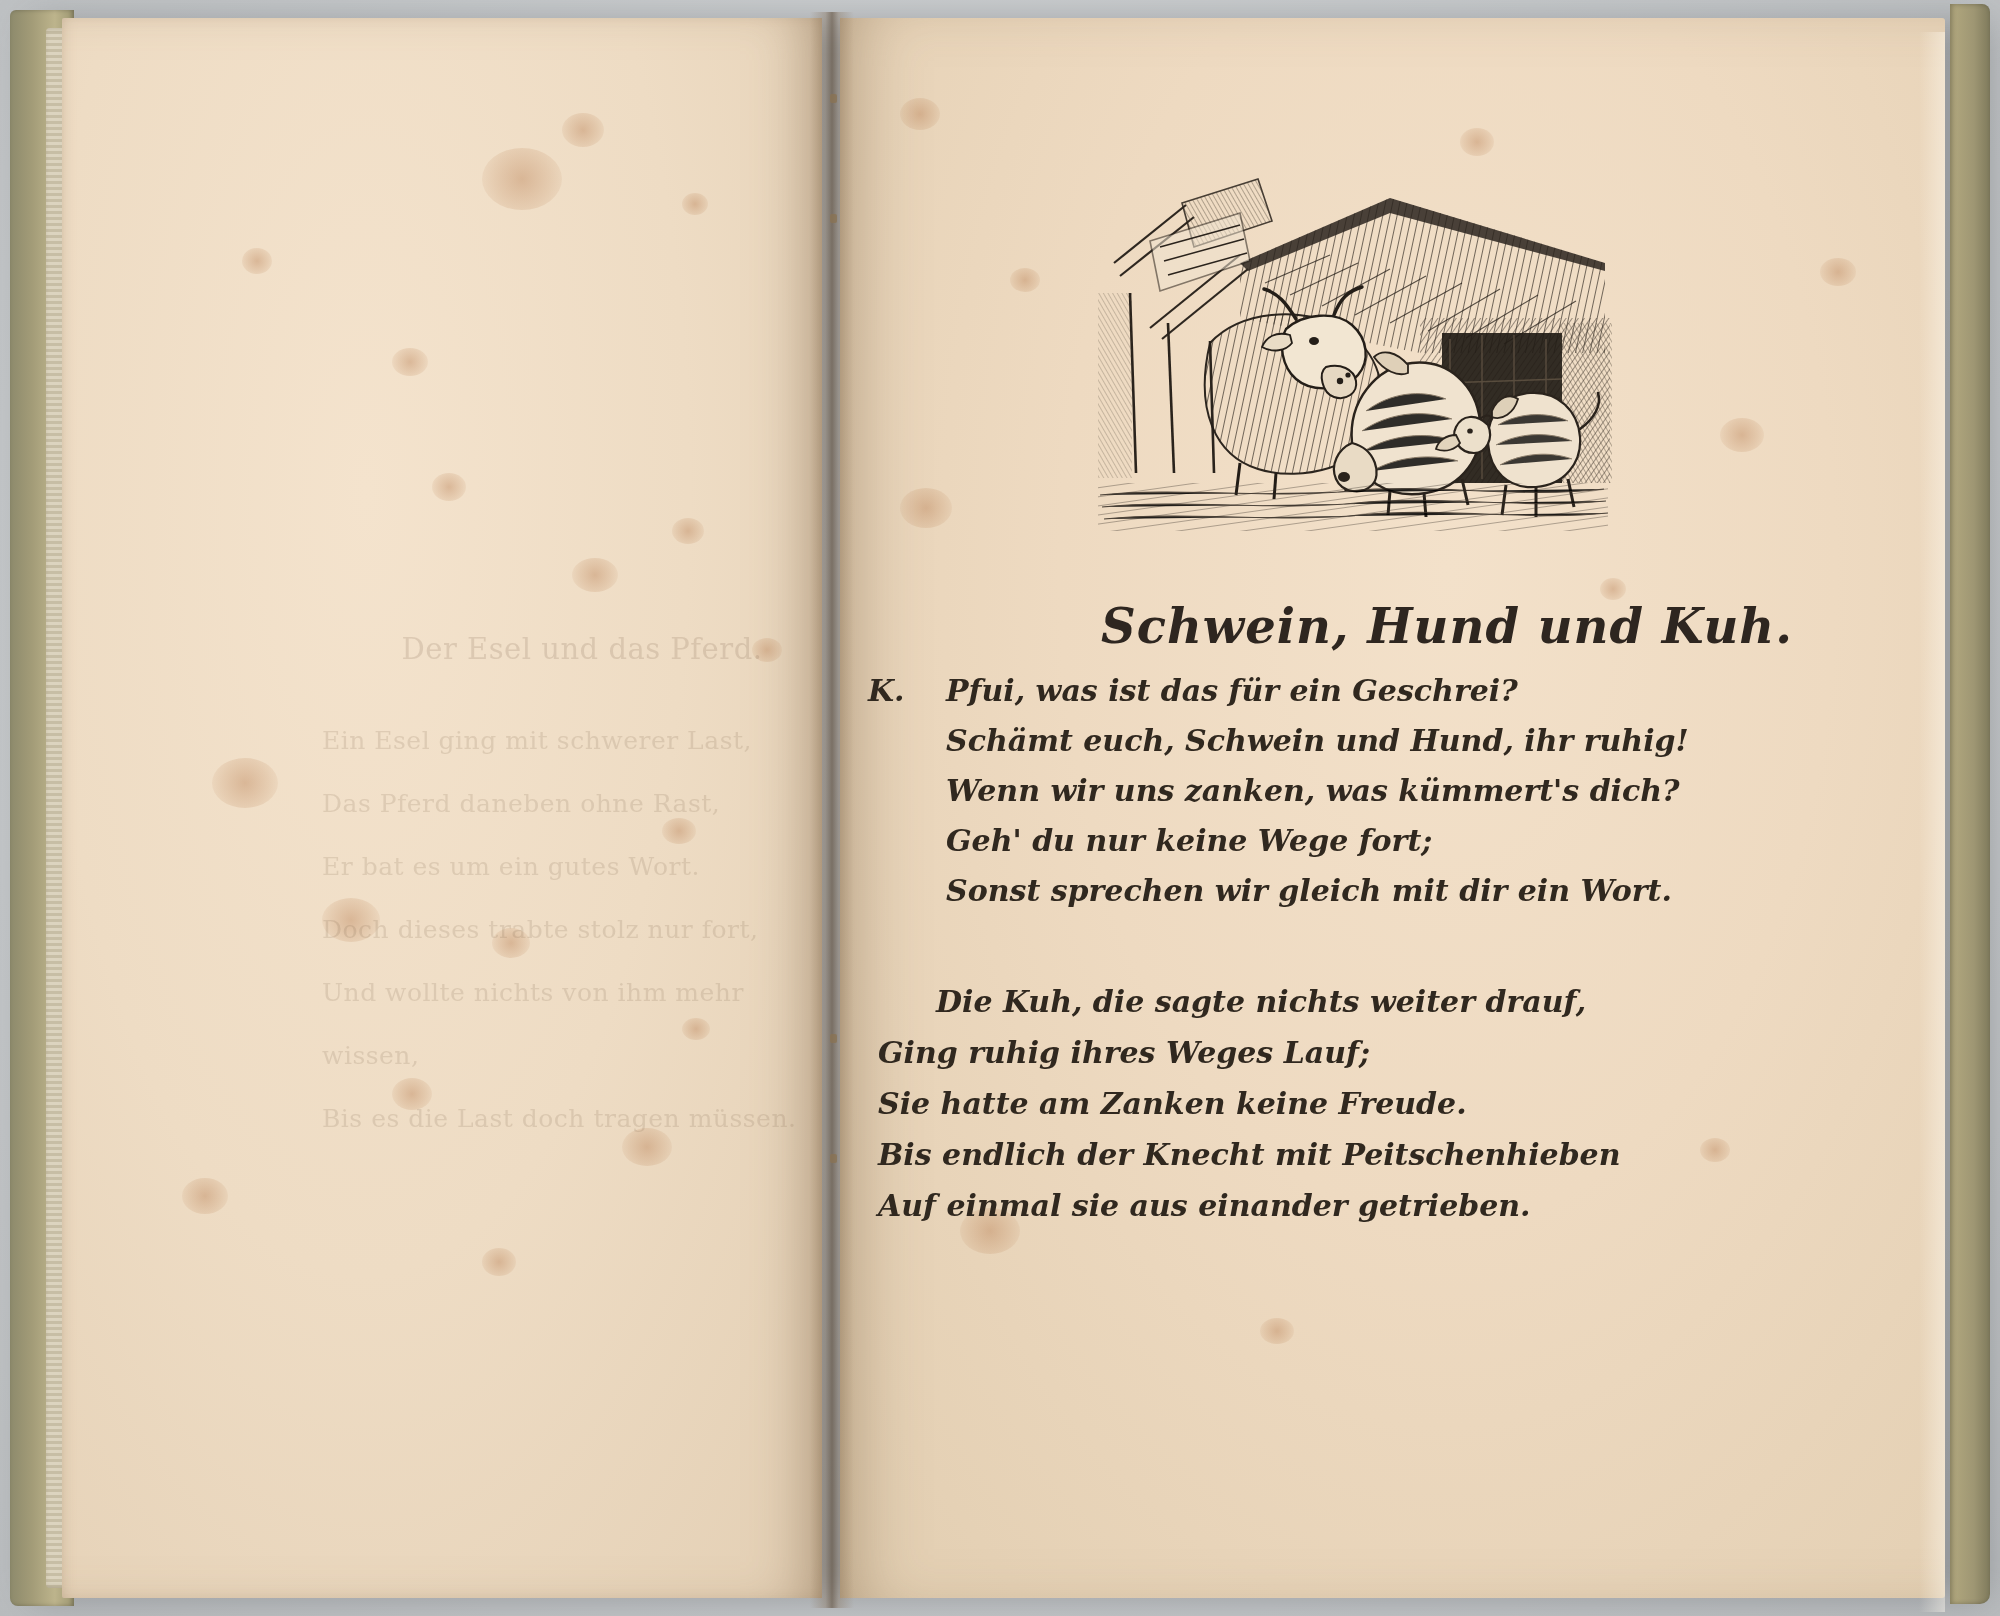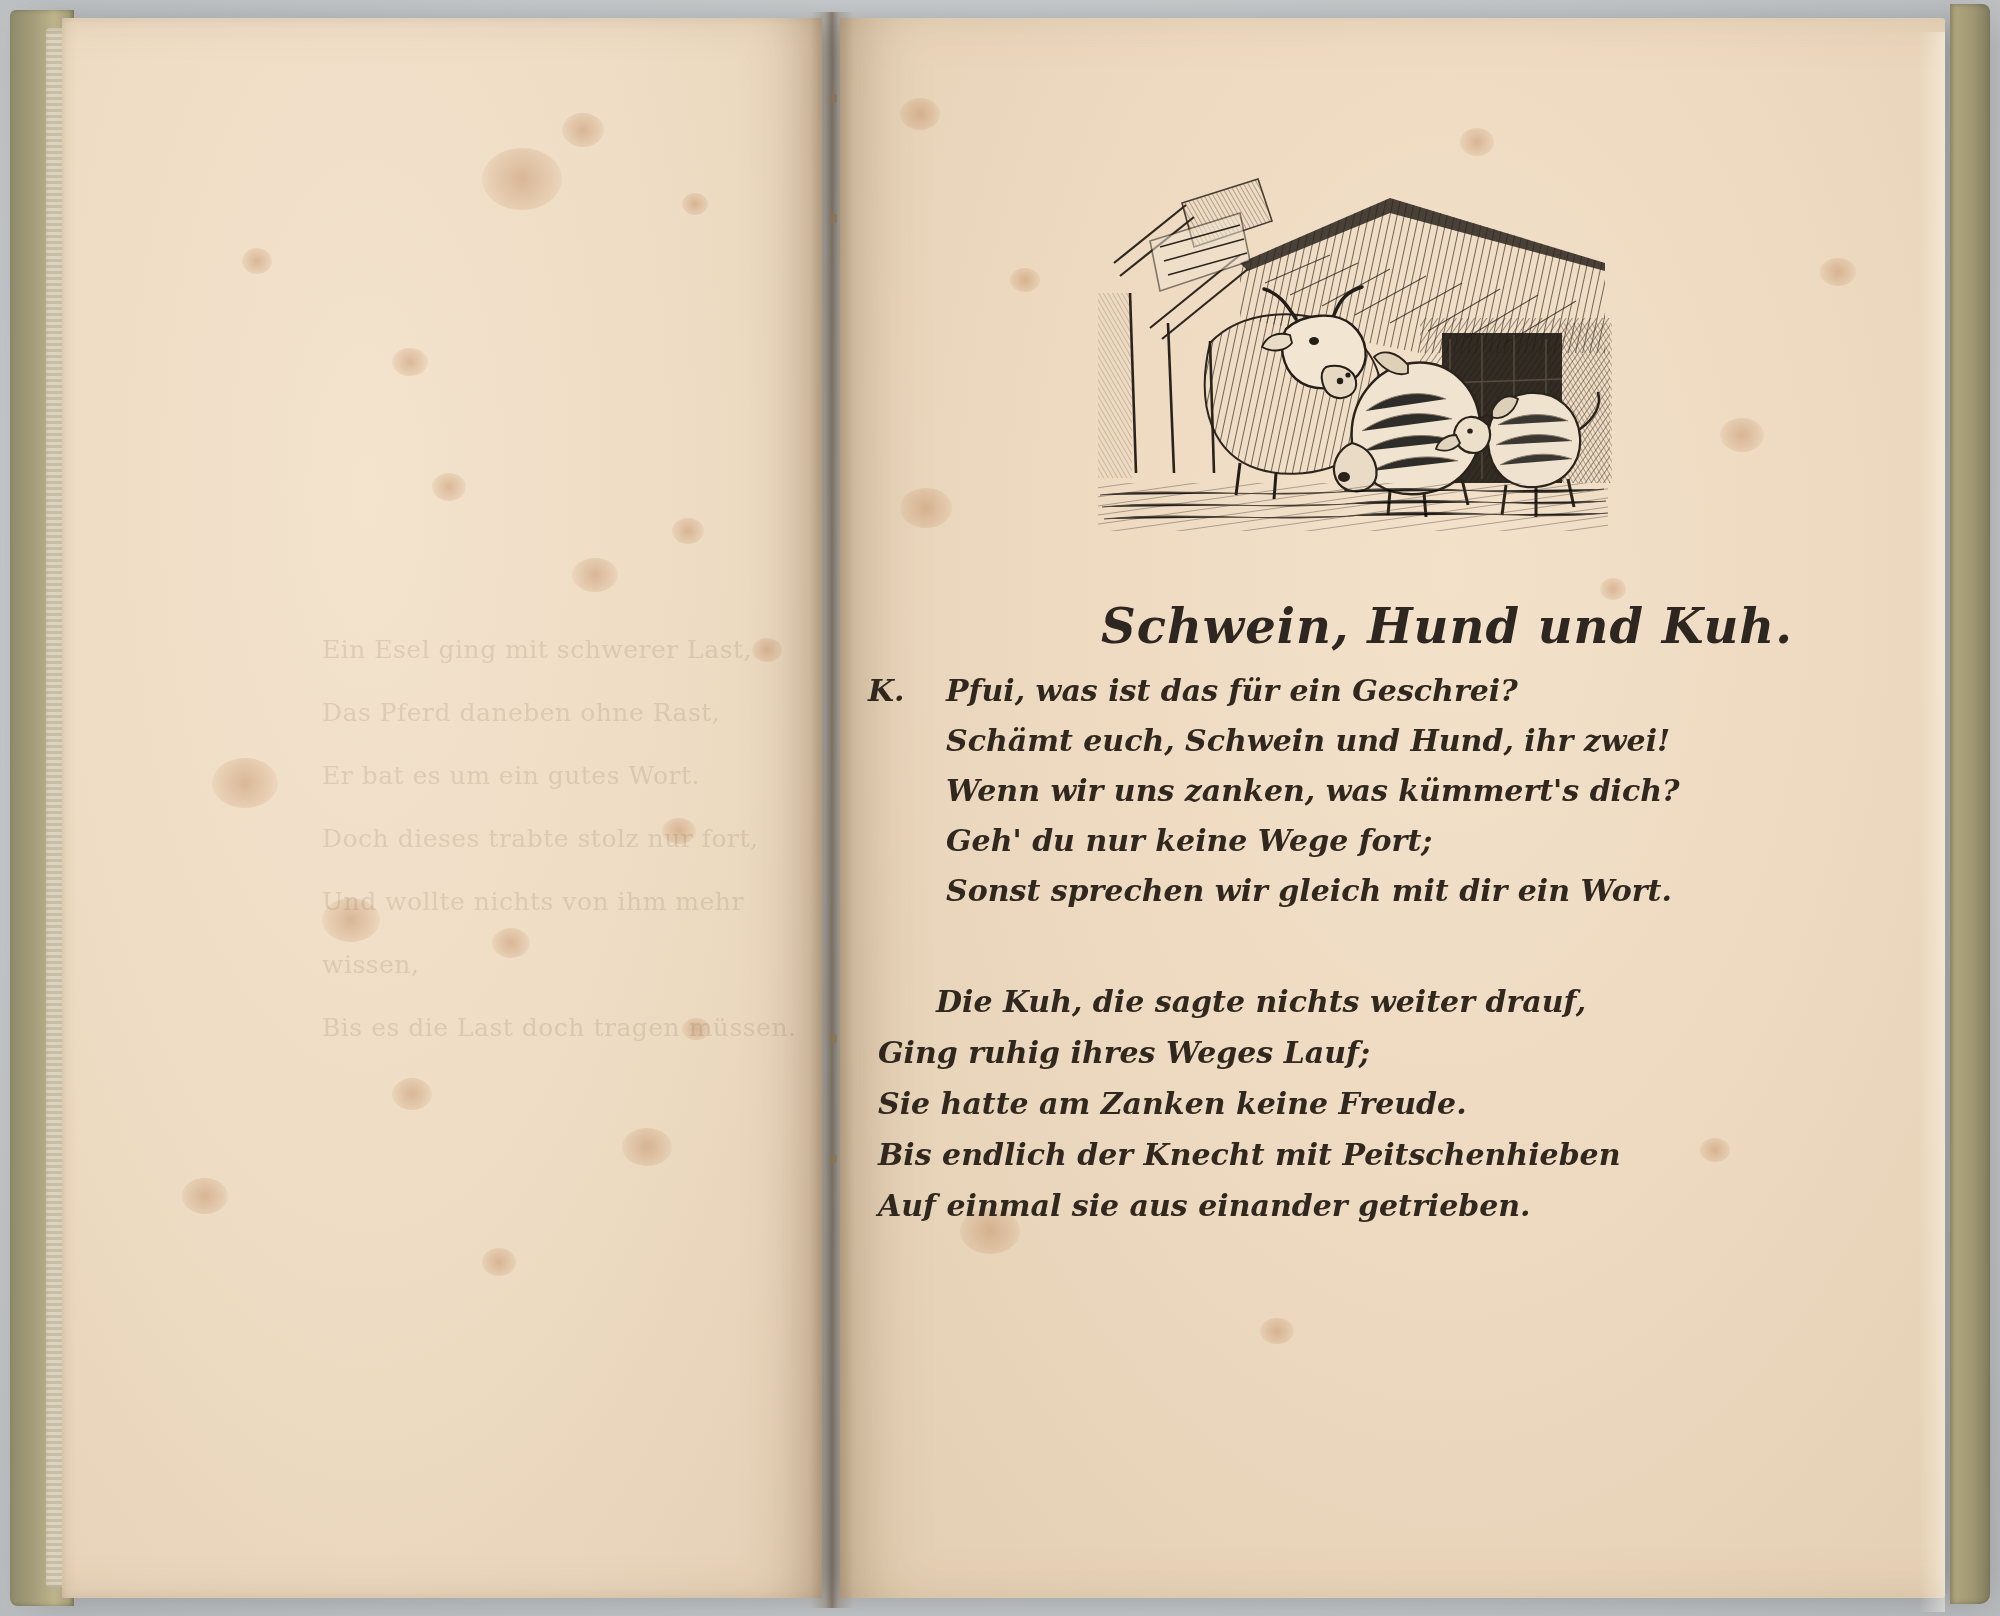--- a/index.html
+++ b/index.html
@@ -271,20 +271,21 @@
       <div class="stain" style="left:430px; top:910px; width:38px; height:30px;"></div>
       <div class="stain" style="left:600px; top:800px; width:34px; height:26px;"></div>
       <div class="stain" style="left:690px; top:620px; width:30px; height:24px;"></div>
       <div class="stain" style="left:330px; top:1060px; width:40px; height:32px;"></div>
       <div class="stain" style="left:560px; top:1110px; width:50px; height:38px;"></div>
       <div class="stain" style="left:120px; top:1160px; width:46px; height:36px;"></div>
       <div class="stain" style="left:420px; top:1230px; width:34px; height:28px;"></div>
       <div class="stain" style="left:620px; top:1000px; width:28px; height:22px;"></div>
 
       <div class="ghost">
+        <span class="gtitle">Der Esel und das Pferd.</span>
         <span>Ein Esel ging mit schwerer Last,</span><br>
         <span>Das Pferd daneben ohne Rast,</span><br>
         <span>Er bat es um ein gutes Wort.</span><br>
         <span>Doch dieses trabte stolz nur fort,</span><br>
         <span>Und wollte nichts von ihm mehr wissen,</span><br>
         <span>Bis es die Last doch tragen müssen.</span>
       </div>
     </div>
 
     <div class="page page-right">
@@ -442,21 +443,21 @@
               <path d="M12 364 C96 356 186 368 266 360 C346 352 436 366 516 358"></path>
               <path d="M14 376 C100 368 190 380 270 372 C350 364 440 378 518 370"></path>
             </g>
           </svg>
         </div>
 
         <div class="poem-title">Schwein, Hund und Kuh.</div>
 
         <div class="dialog">
           <span class="dline"><span class="speaker">K.</span><span>Pfui, was ist das für ein Geschrei?</span></span>
-          <span class="dline"><span class="indent"></span><span>Schämt euch, Schwein und Hund, ihr zwei!</span></span>
+          <span class="dline"><span class="indent"></span><span>Schämt euch, Schwein und Hund, ihr ruhig!</span></span>
           <span class="dline"><span class="indent"></span><span>Wenn wir uns zanken, was kümmert's dich?</span></span>
           <span class="dline"><span class="indent"></span><span>Geh' du nur keine Wege fort;</span></span>
           <span class="dline"><span class="indent"></span><span>Sonst sprechen wir gleich mit dir ein Wort.</span></span>
         </div>
 
         <div class="stanza">
           <span class="sline"><span class="first-indent"></span><span>Die Kuh, die sagte nichts weiter drauf,</span></span>
           <span class="sline">Ging ruhig ihres Weges Lauf;</span>
           <span class="sline">Sie hatte am Zanken keine Freude.</span>
           <span class="sline">Bis endlich der Knecht mit Peitschenhieben</span>

